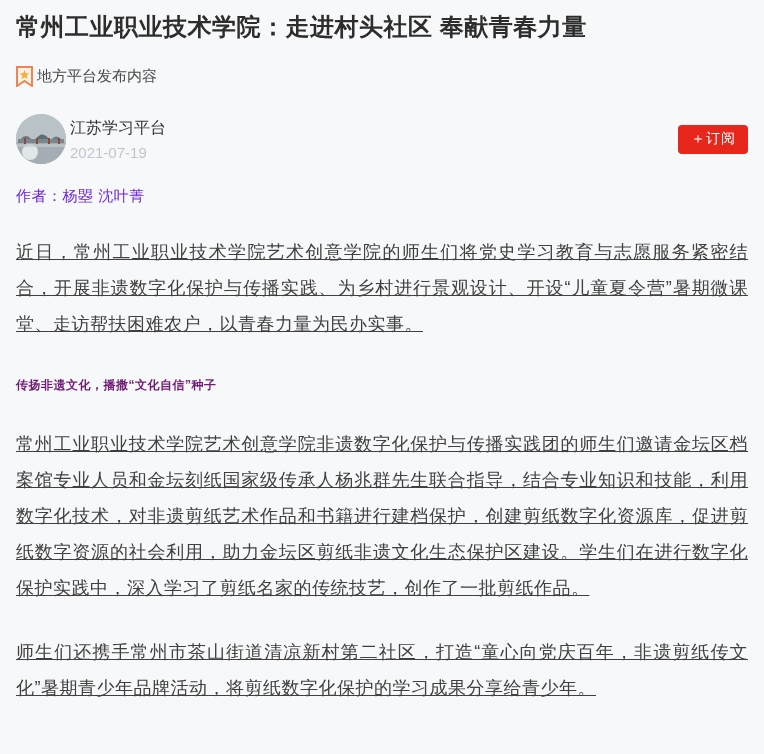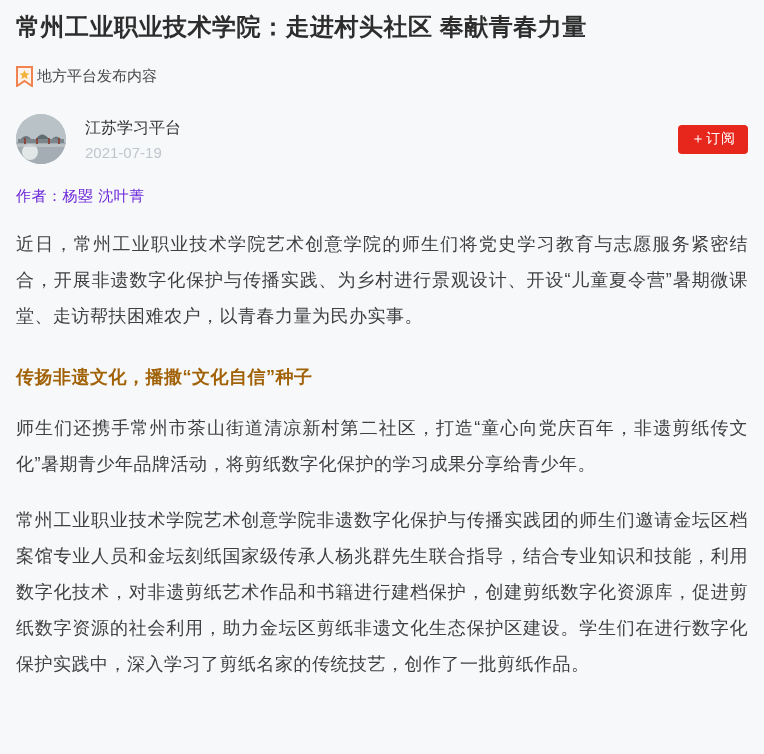--- a/index.html
+++ b/index.html
@@ -38,21 +38,21 @@
   .avatar {
     width: 50px;
     height: 50px;
     border-radius: 50%;
     overflow: hidden;
     flex: 0 0 auto;
     background: linear-gradient(180deg, #b8c2c6 0%, #aab4ba 45%, #c2c9cc 60%, #9aa4aa 100%);
     position: relative;
   }
   .avatar svg { display: block; width: 100%; height: 100%; }
-  .pub-meta { margin-left: 19px; }
+  .pub-meta { margin-left: 4px; }
   .pub-name { font-size: 16px; color: #333; }
   .pub-date { font-size: 15px; color: #bfc6cd; margin-top: 5px; }
   .subscribe-btn {
     margin-left: auto;
     min-width: 70px;
     height: 29px;
     padding: 0 12px;
     background: #e7261c;
     color: #fff;
     font-size: 14px;
@@ -64,33 +64,34 @@
     text-align: right;
   }
   .author-line {
     margin-top: 23px;
     font-size: 15px;
     color: #6d28d9;
     letter-spacing: 0.5px;
   }
   .article { margin-top: 12px; }
   .article p {
-    margin-top: 20px;
+    margin-top: 28px;
     font-size: 18px;
     line-height: 36px;
     color: #404040;
     text-align: justify;
     letter-spacing: 0.5px;
+    text-decoration: underline;
   }
   .article h2 {
     margin-top: 30px;
-    font-size: 18px;
+    font-size: 12px;
     line-height: 26px;
     font-weight: bold;
-    color: #a16207;
+    color: #701a75;
     letter-spacing: 0.5px;
   }
 </style>
 </head>
 <body>
 
 <div class="page">
 
   <h1 class="title">常州工业职业技术学院：走进村头社区 奉献青春力量</h1>
 
@@ -126,17 +127,17 @@
       <div class="pub-date">2021-07-19</div>
     </div>
     <button class="subscribe-btn">＋订阅</button>
   </div>
 
   <div class="author-line">作者：杨曌 沈叶菁</div>
 
   <div class="article" id="article">
       <p>近日，常州工业职业技术学院艺术创意学院的师生们将党史学习教育与志愿服务紧密结合，开展非遗数字化保护与传播实践、为乡村进行景观设计、开设“儿童夏令营”暑期微课堂、走访帮扶困难农户，以青春力量为民办实事。</p>
       <h2>传扬非遗文化，播撒“文化自信”种子</h2>
+      <p>常州工业职业技术学院艺术创意学院非遗数字化保护与传播实践团的师生们邀请金坛区档案馆专业人员和金坛刻纸国家级传承人杨兆群先生联合指导，结合专业知识和技能，利用数字化技术，对非遗剪纸艺术作品和书籍进行建档保护，创建剪纸数字化资源库，促进剪纸数字资源的社会利用，助力金坛区剪纸非遗文化生态保护区建设。学生们在进行数字化保护实践中，深入学习了剪纸名家的传统技艺，创作了一批剪纸作品。</p>
       <p>师生们还携手常州市茶山街道清凉新村第二社区，打造“童心向党庆百年，非遗剪纸传文化”暑期青少年品牌活动，将剪纸数字化保护的学习成果分享给青少年。</p>
-      <p>常州工业职业技术学院艺术创意学院非遗数字化保护与传播实践团的师生们邀请金坛区档案馆专业人员和金坛刻纸国家级传承人杨兆群先生联合指导，结合专业知识和技能，利用数字化技术，对非遗剪纸艺术作品和书籍进行建档保护，创建剪纸数字化资源库，促进剪纸数字资源的社会利用，助力金坛区剪纸非遗文化生态保护区建设。学生们在进行数字化保护实践中，深入学习了剪纸名家的传统技艺，创作了一批剪纸作品。</p>
     </div>
 
 </div>
 
 </body></html>

